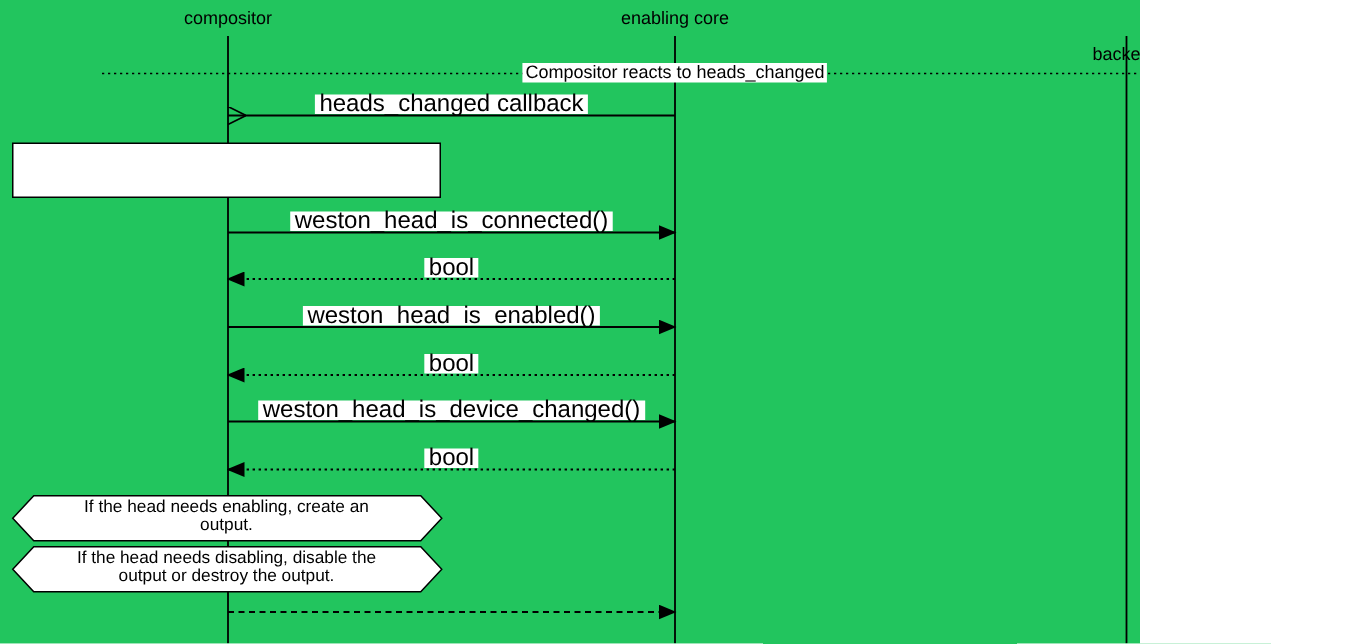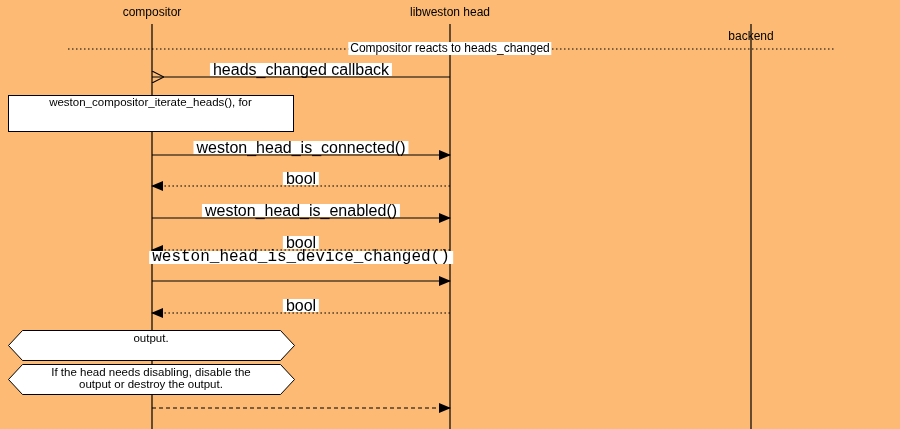--- a/index.html
+++ b/index.html
@@ -7,23 +7,23 @@
     margin: 0;
     padding: 0;
     background: #ffffff;
   }
   body {
     font-family: "Liberation Sans", sans-serif;
     color: #000000;
   }
   #diagram {
     position: relative;
-    width: 900px;
+    width: 760px;
     height: 429px;
-    background: #fdba74;
+    background: #22c55e;
     overflow: hidden;
   }
   svg.layer {
     position: absolute;
     left: 0;
     top: 0;
     width: 900px;
     height: 429px;
   }
   .lifeline-head {
@@ -109,42 +109,42 @@
         <rect x="8.5" y="95.5" width="285" height="36" fill="#ffffff" stroke="#000000" stroke-width="1"></rect>
       </g>
     <g id="conditions-group">
         <polygon points="8.5,345.5 22.5,330.5 280.5,330.5 294.5,345.5 280.5,360.5 22.5,360.5" fill="#ffffff" stroke="#000000" stroke-width="1"></polygon>
         <polygon points="8.5,379.5 22.5,364.5 280.5,364.5 294.5,379.5 280.5,394.5 22.5,394.5" fill="#ffffff" stroke="#000000" stroke-width="1"></polygon>
       </g>
   </svg>
 
   <div id="lifeline-labels">
       <div class="lifeline-head" style="left: 152px; top: 5px;">compositor</div>
-      <div class="lifeline-head" style="left: 450px; top: 5px;">libweston head</div>
+      <div class="lifeline-head" style="left: 450px; top: 5px;">enabling core</div>
       <div class="lifeline-head" style="left: 751px; top: 5px; margin-top: 24px;">backend</div>
     </div>
 
   <div class="sep-label" style="left: 450px; top: 42px;">Compositor reacts to heads_changed</div>
 
   <div id="message-labels">
       <div class="msg-label" style="left: 301px; top: 63px;">heads_changed callback</div>
       <div class="msg-label" style="left: 301px; top: 141px;">weston_head_is_connected()</div>
       <div class="msg-label" style="left: 301px; top: 172px;">bool</div>
       <div class="msg-label" style="left: 301px; top: 204px;">weston_head_is_enabled()</div>
       <div class="msg-label" style="left: 301px; top: 236px;">bool</div>
-      <div class="msg-label" style="left: 301px; top: 251px; font-family: Liberation Mono, monospace;">weston_head_is_device_changed()</div>
+      <div class="msg-label" style="left: 301px; top: 267px;">weston_head_is_device_changed()</div>
       <div class="msg-label" style="left: 301px; top: 299px;">bool</div>
     </div>
 
   <div id="note-body" class="note-text" style="left: 8px; top: 96px; width: 285px;">
-      <div>weston_compositor_iterate_heads(), for</div>
     </div>
 
   <div id="condition-bodies">
       <div class="hex-text" style="left: 8px; top: 332px; width: 286px;">
+        <div>If the head needs enabling, create an</div>
         <div>output.</div>
       </div>
       <div class="hex-text" style="left: 8px; top: 366px; width: 286px;">
         <div>If the head needs disabling, disable the</div>
         <div>output or destroy the output.</div>
       </div>
     </div>
 
 </div>
 

